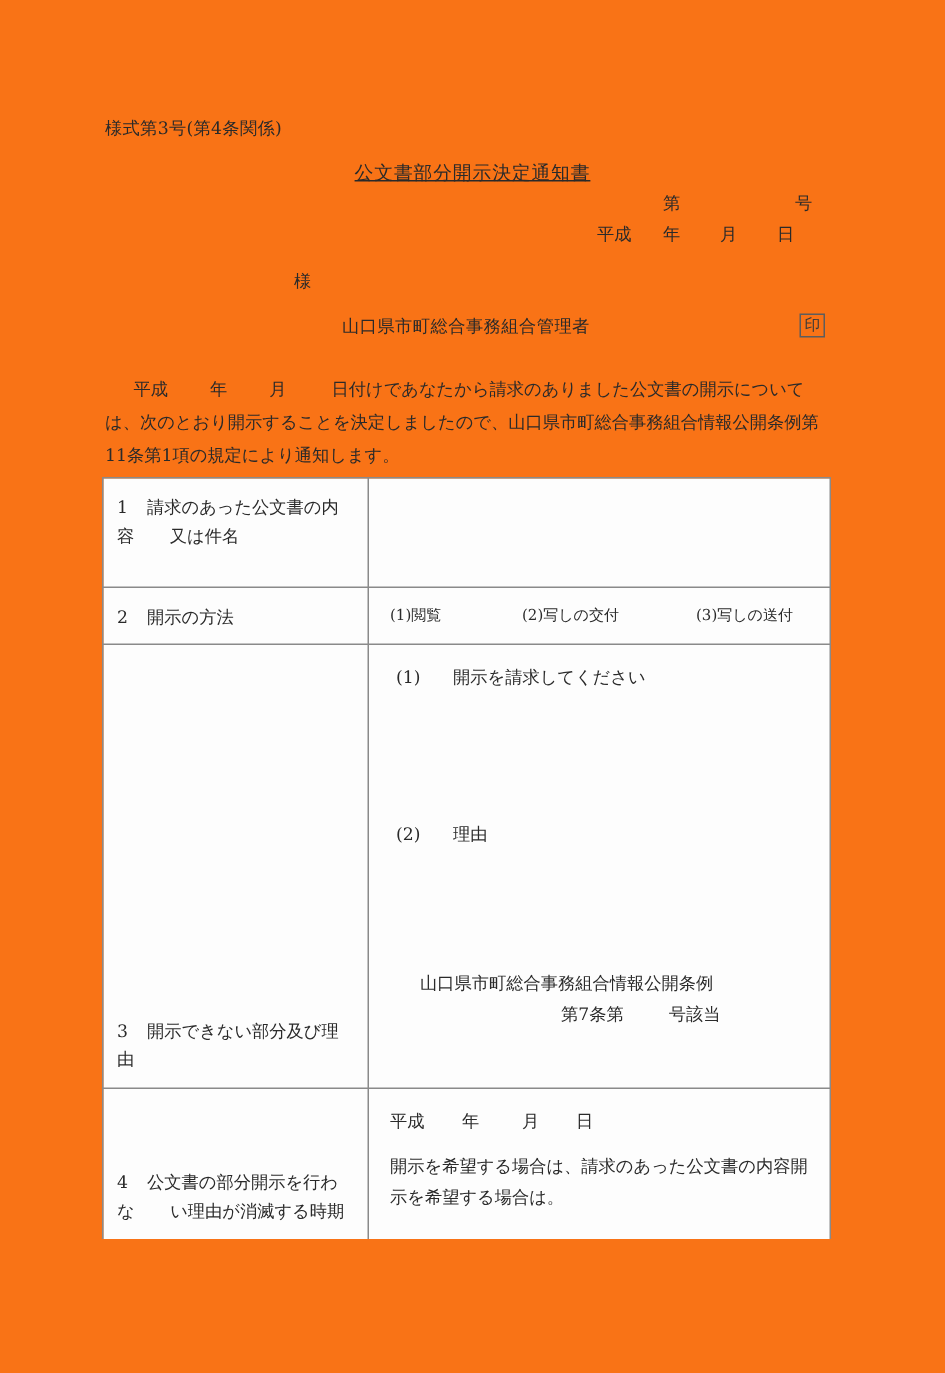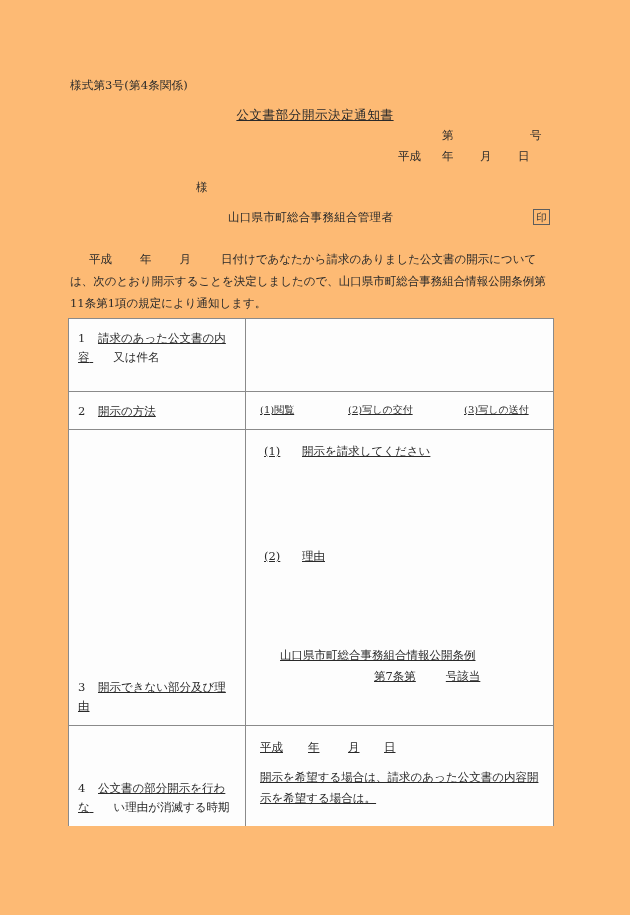--- a/index.html
+++ b/index.html
@@ -10,21 +10,21 @@
   }
   body {
     font-family: "DejaVu Serif", "Liberation Serif", serif;
     color: #2a2a2a;
   }
 
   .page {
     position: relative;
     width: 630px;
     height: 915px;
-    background: #fdba74;
+    background: #f97316;
     overflow: hidden;
     box-sizing: border-box;
   }
 
   
   .form-code {
     position: absolute;
     left: 70px;
     top: 78px;
     font-size: 11.5px;
@@ -140,21 +140,20 @@
     width: 485px;
     border-collapse: collapse;
     table-layout: fixed;
   }
   .form-table td {
     border: 1px solid #8a8a8a;
     font-size: 11.5px;
     vertical-align: top;
     padding: 0;
     background: #fdfdfd;
-    text-decoration: underline;
   }
   
   .form-table tr.last-row td {
     border-bottom: none;
   }
 
   .col-label { width: 177px; }
   .col-value { width: 308px; }
 
   .cell-label {

